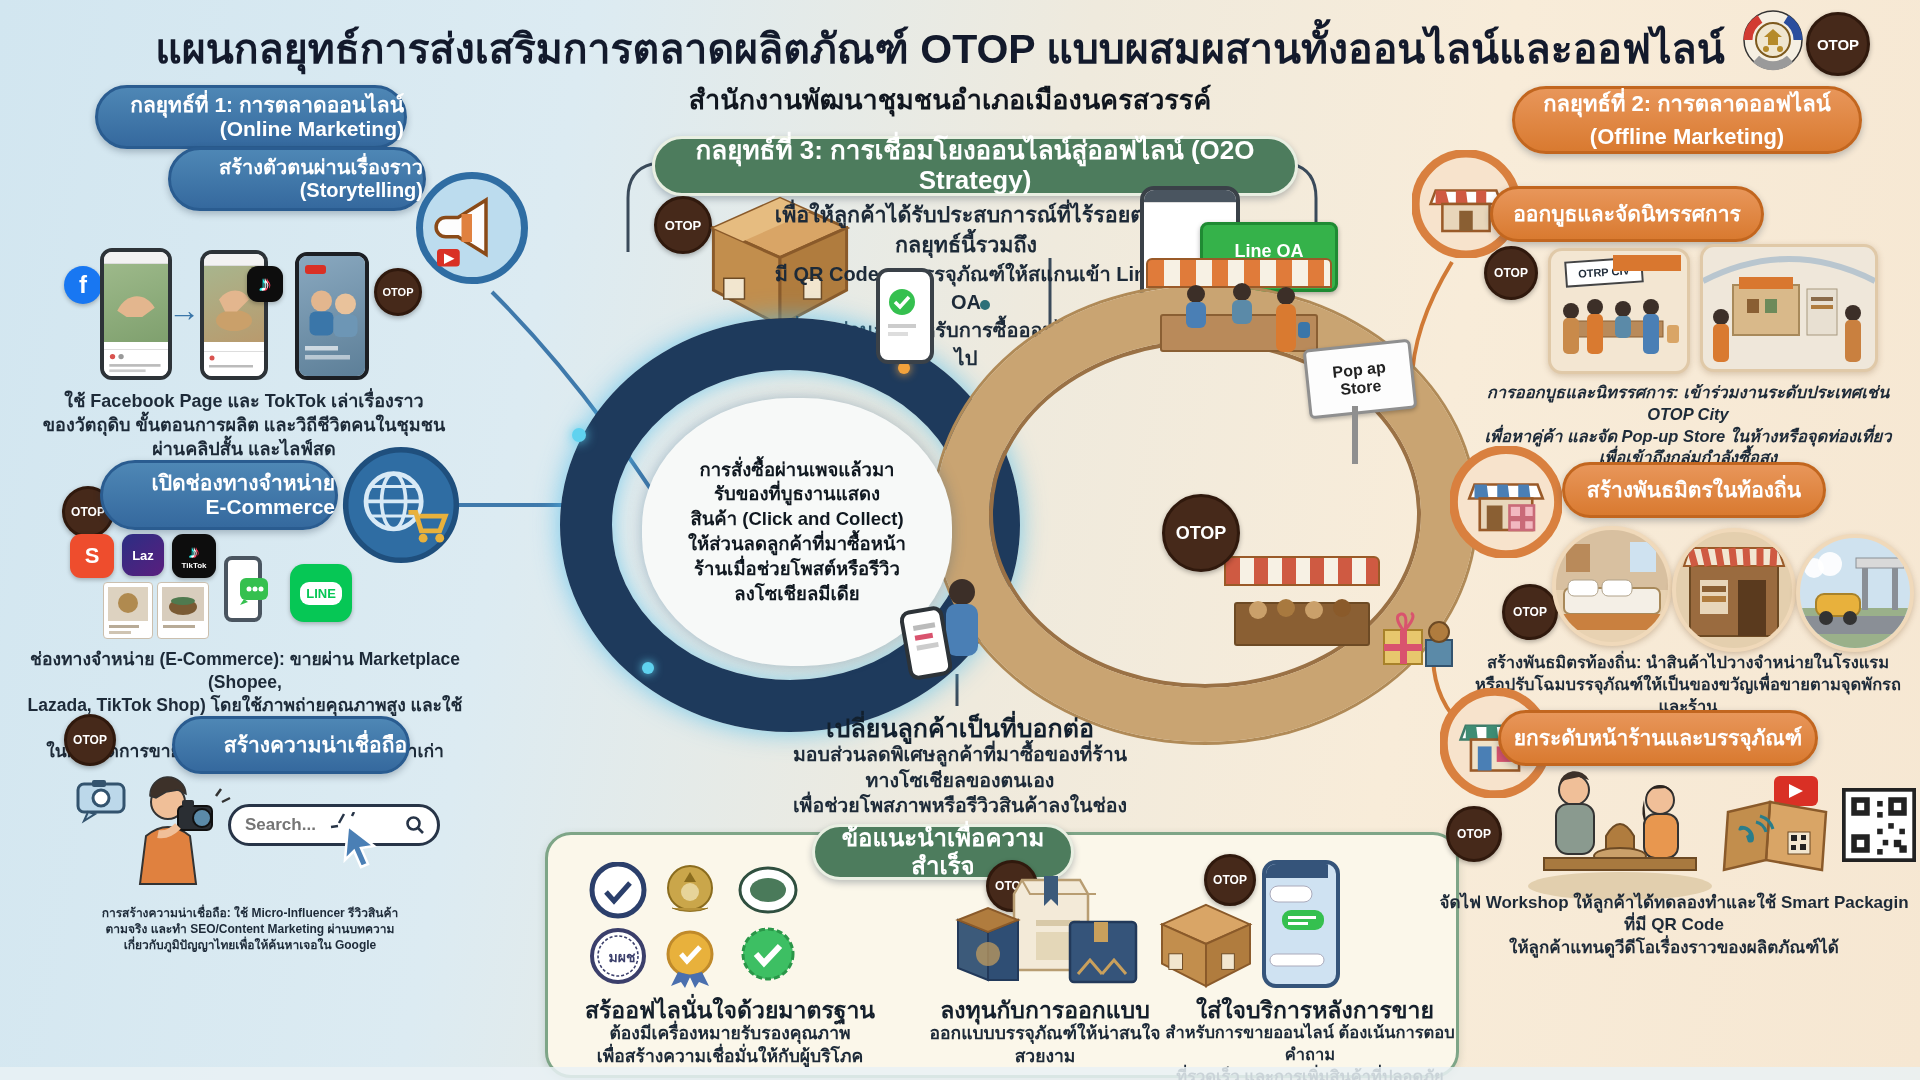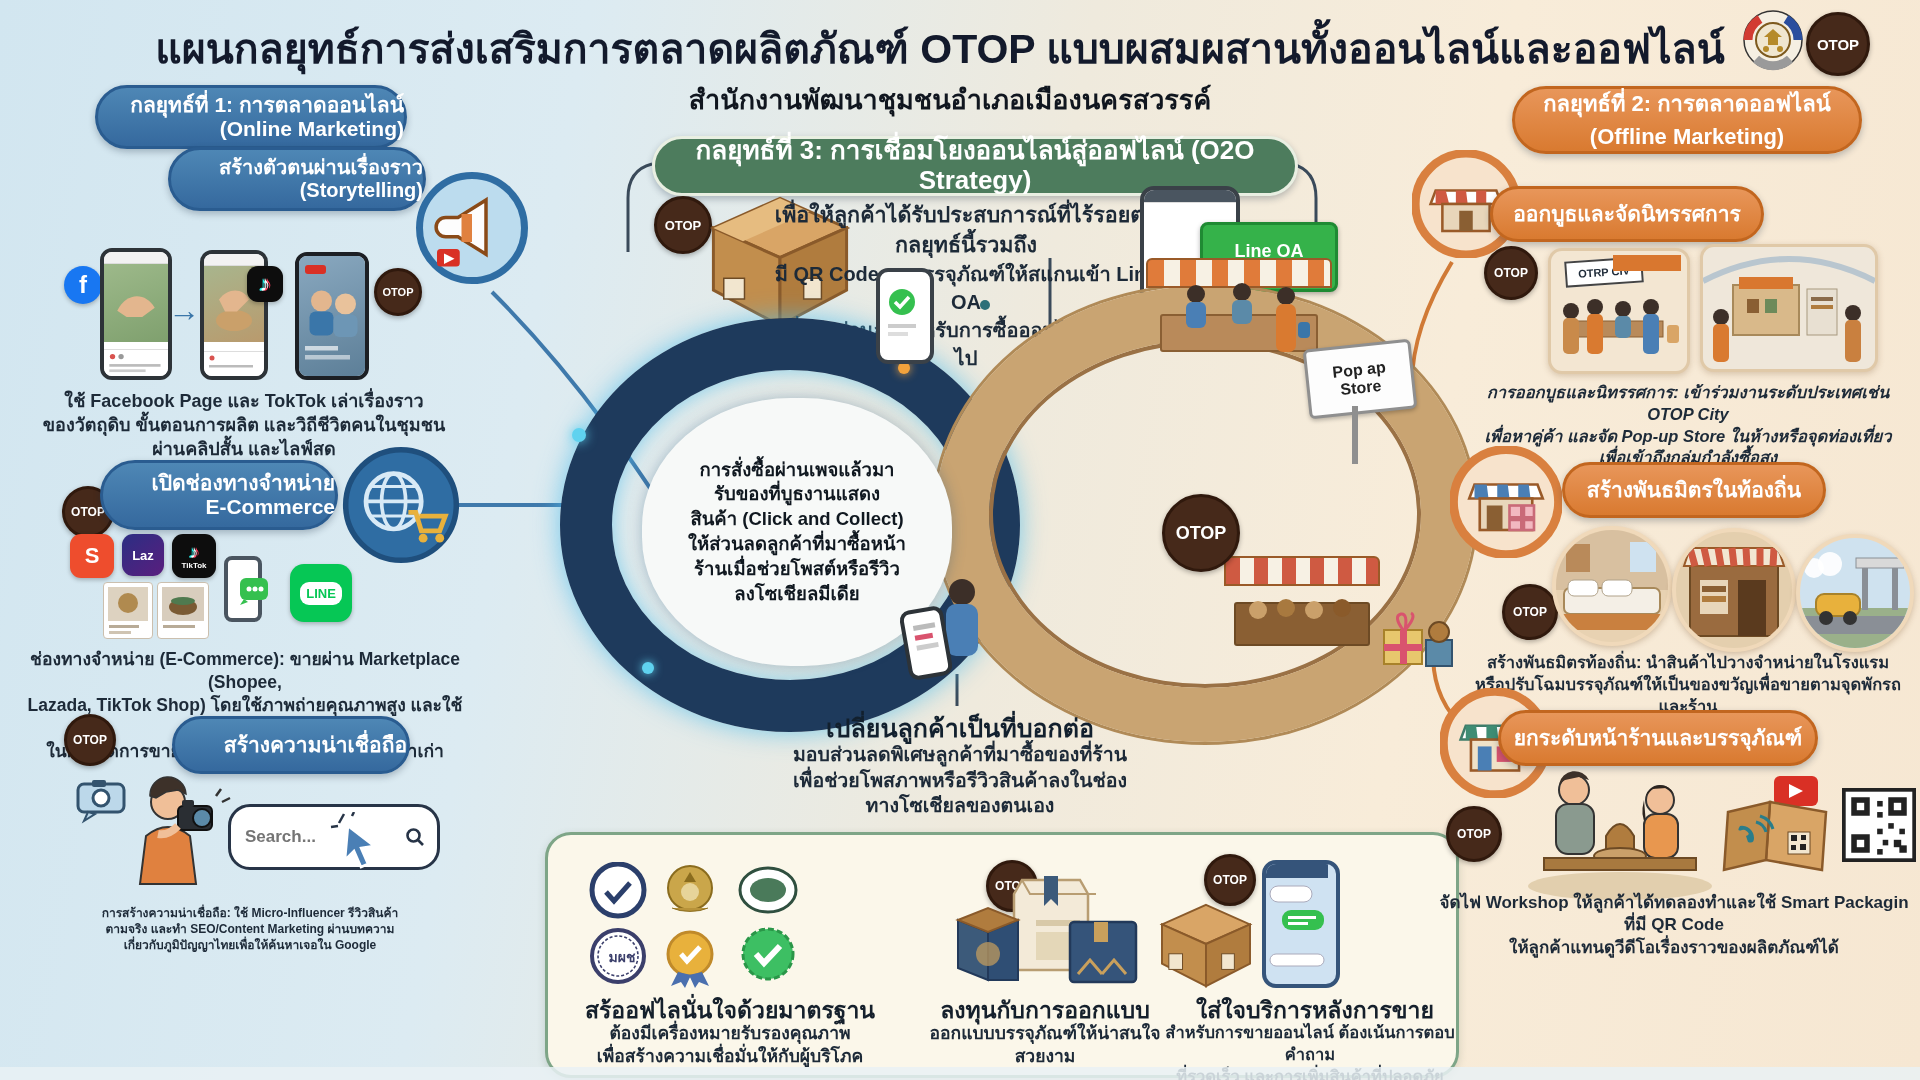--- a/index.html
+++ b/index.html
@@ -36,21 +36,21 @@
   .awn-orange{background:repeating-linear-gradient(90deg,#e07b3a 0 16px,#f7f1e4 16px 32px);}
   .awn-red{background:repeating-linear-gradient(90deg,#cf5a42 0 14px,#f7f1e4 14px 28px);}
   .counter{background:#b98a5a;border:2px solid #8a5f33;border-radius:3px;}
   .scene{position:absolute;border-radius:14px;background:#f3e6d2;border:3px solid #e0c9a8;overflow:hidden;box-shadow:0 2px 6px rgba(120,80,40,.25);}
   .pcircle{position:absolute;border-radius:50%;overflow:hidden;border:4px solid #f0d9ba;box-shadow:0 2px 6px rgba(120,80,40,.3);}
   .appicon{position:absolute;border-radius:11px;display:flex;align-items:center;justify-content:center;
     color:#fff;font-weight:800;box-shadow:0 2px 4px rgba(0,0,0,.25);}
   .tipscard{position:absolute;background:#fbf7ea;border:3px solid #7ea587;border-radius:26px;box-shadow:0 3px 8px rgba(60,90,70,.2);}
   .tip-head{position:absolute;text-align:center;font-weight:800;color:#15202c;}
   .searchbar{position:absolute;background:#fff;border:3px solid #273447;border-radius:22px;display:flex;
-    align-items:center;padding:12px 12px;gap:8px;}
+    align-items:center;padding:0 12px;gap:8px;}
   .searchbar input{border:none;outline:none;flex:1;font-size:17px;font-weight:700;color:#3a4552;
     font-family:"Liberation Sans","DejaVu Sans",sans-serif;background:transparent;min-width:0;}
   .band{position:absolute;left:0;right:0;bottom:0;height:13px;background:#e9f1f5;opacity:.85;}
 </style>
 </head>
 <body>
 
 <div class="poster">
 
   <svg class="abs" style="left:0;top:0;width:1920px;height:1080px;pointer-events:none" viewBox="0 0 1920 1080">
@@ -370,25 +370,28 @@
       <rect x="20" y="54" width="22" height="5" fill="#bbb" transform="rotate(-10 30 73)"></rect>
       <rect x="20" y="64" width="18" height="5" fill="#d9536e" transform="rotate(-10 30 73)"></rect>
       <rect x="20" y="74" width="22" height="5" fill="#ccc" transform="rotate(-10 30 73)"></rect>
     </svg>
   </div>
   <div class="otop" style="left:1162px;top:494px;width:72px;height:72px;font-size:18px;">OTOP</div>
 
   <div class="abs" style="left:755px;top:708px;width:410px;text-align:center;font-size:25px;font-weight:800;color:#12202e;">เปลี่ยนลูกค้าเป็นที่บอกต่อ</div>
   <div class="cap" style="left:735px;top:742px;width:450px;font-size:19.5px;">
     <span>มอบส่วนลดพิเศษลูกค้าที่มาซื้อของที่ร้าน</span>
+    <span>ทางโซเชียลของตนเอง</span>
     <span>เพื่อช่วยโพสภาพหรือรีวิวสินค้าลงในช่อง</span>
-    <span>ทางโซเชียลของตนเอง</span>
   </div>
 
   <div class="tipscard" style="left:545px;top:832px;width:908px;height:240px;"></div>
+  <div class="pill pill-green" style="left:812px;top:824px;width:256px;height:50px;font-size:24px;border-radius:30px;">
+    <span>ข้อแนะนำเพื่อความสำเร็จ</span>
+  </div>
 
   <div class="abs" style="left:586px;top:862px;width:228px;height:126px;">
     <svg width="228" height="126" viewBox="0 0 228 126">
       <circle cx="32" cy="28" r="26" fill="#fff" stroke="#2b3f6b" stroke-width="5"></circle>
       <path d="M20 30 l8 9 16 -18" stroke="#2b3f6b" stroke-width="5" fill="none"></path>
       <circle cx="104" cy="26" r="22" fill="#caa64a" stroke="#8a6c1e" stroke-width="2"></circle>
       <path d="M104 10 l6 10 h-12 z" fill="#8a6c1e"></path>
         <circle cx="104" cy="30" r="9" fill="#e7d49a"></circle>
       <path d="M86 46 a24 10 0 0 0 36 0" fill="#b8933a" stroke="#8a6c1e"></path>
       <ellipse cx="182" cy="28" rx="28" ry="22" fill="#fff" stroke="#2f4f3f" stroke-width="3"></ellipse>

